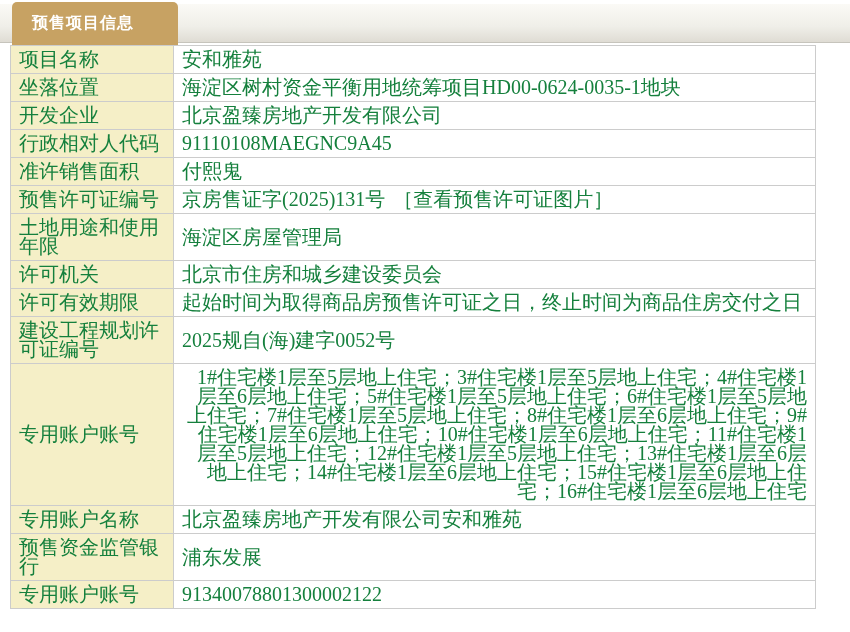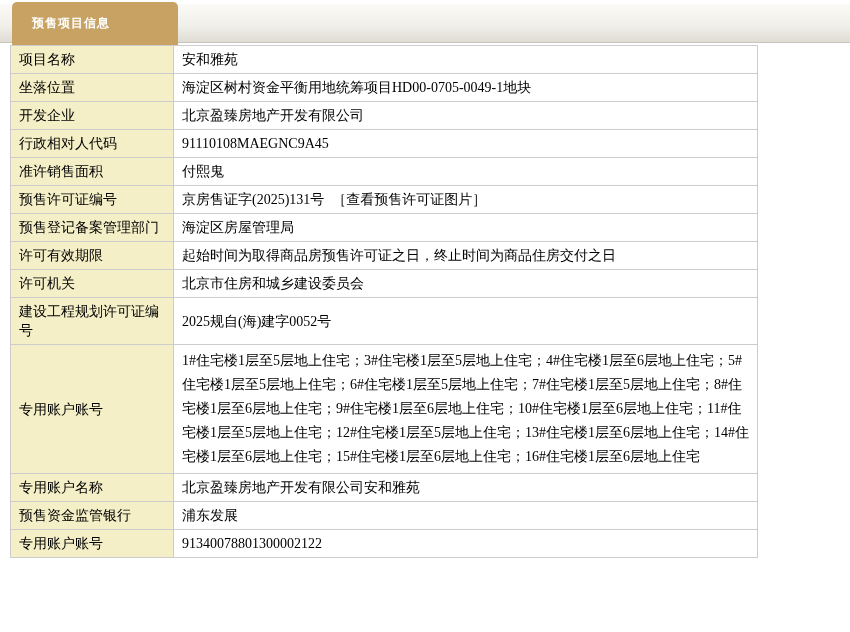--- a/index.html
+++ b/index.html
@@ -17,54 +17,55 @@
     border-bottom:1px solid #c6c4bc;
     box-sizing:border-box;
   }
   .section-tab {
     position:absolute; left:12px; top:2px;
     width:166px; height:43px;
     background:#c7a263;
     border-radius:5px 5px 0 0;
     color:#ffffff;
     font-weight:bold;
-    font-size:12px;
+    font-size:16px;
     letter-spacing:1px;
     display:flex; align-items:center;
     padding-left:20px;
     box-sizing:border-box;
     font-family:"Liberation Sans","DejaVu Sans",sans-serif;
     z-index:2;
   }
   table.info-table {
     position:absolute; left:10px; top:45px;
-    width:748px;
+    width:806px;
     border-collapse:collapse;
-    font-size:14px;
-    color:#000000;
+    font-size:20px;
+    color:#15803d;
     z-index:1;
   }
   .info-table td {
     border:1px solid #cccccc;
     padding:4px 8px;
     height:19px;
     line-height:19px;
     vertical-align:middle;
     text-align:left;
   }
   .info-table td.label-cell {
     width:146px;
     background:#f5efc7;
   }
   .info-table td.value-cell {
     background:#ffffff;
     margin-top:22px;
   }
   .info-table tr.tall-row td.value-cell {
-    line-height:24px;
+    line-height:19px;
+    text-align:right;
   }
   .permit-link {
     margin-left:8px;
     cursor:pointer;
   }
 </style>
 </head>
 <body>
 
 <div class="header-bar"></div>
@@ -73,51 +74,51 @@
 </div>
 
 <table class="info-table">
   <tbody>
     <tr>
       <td class="label-cell">项目名称</td>
       <td class="value-cell">安和雅苑</td>
     </tr>
     <tr>
       <td class="label-cell">坐落位置</td>
-      <td class="value-cell">海淀区树村资金平衡用地统筹项目HD00-0705-0049-1地块</td>
+      <td class="value-cell">海淀区树村资金平衡用地统筹项目HD00-0624-0035-1地块</td>
     </tr>
     <tr>
       <td class="label-cell">开发企业</td>
       <td class="value-cell">北京盈臻房地产开发有限公司</td>
     </tr>
     <tr>
       <td class="label-cell">行政相对人代码</td>
       <td class="value-cell">91110108MAEGNC9A45</td>
     </tr>
     <tr>
       <td class="label-cell">准许销售面积</td>
       <td class="value-cell">付熙鬼</td>
     </tr>
     <tr>
       <td class="label-cell">预售许可证编号</td>
       <td class="value-cell">
         <span>京房售证字(2025)131号</span><span class="permit-link">［查看预售许可证图片］</span>
       </td>
     </tr>
     <tr>
-      <td class="label-cell">预售登记备案管理部门</td>
+      <td class="label-cell">土地用途和使用年限</td>
       <td class="value-cell">海淀区房屋管理局</td>
+    </tr>
+    <tr>
+      <td class="label-cell">许可机关</td>
+      <td class="value-cell">北京市住房和城乡建设委员会</td>
     </tr>
     <tr>
       <td class="label-cell">许可有效期限</td>
       <td class="value-cell">起始时间为取得商品房预售许可证之日，终止时间为商品住房交付之日</td>
-    </tr>
-    <tr>
-      <td class="label-cell">许可机关</td>
-      <td class="value-cell">北京市住房和城乡建设委员会</td>
     </tr>
     <tr>
       <td class="label-cell">建设工程规划许可证编号</td>
       <td class="value-cell">2025规自(海)建字0052号</td>
     </tr>
     <tr class="tall-row">
       <td class="label-cell">专用账户账号</td>
       <td class="value-cell">1#住宅楼1层至5层地上住宅；3#住宅楼1层至5层地上住宅；4#住宅楼1层至6层地上住宅；5#住宅楼1层至5层地上住宅；6#住宅楼1层至5层地上住宅；7#住宅楼1层至5层地上住宅；8#住宅楼1层至6层地上住宅；9#住宅楼1层至6层地上住宅；10#住宅楼1层至6层地上住宅；11#住宅楼1层至5层地上住宅；12#住宅楼1层至5层地上住宅；13#住宅楼1层至6层地上住宅；14#住宅楼1层至6层地上住宅；15#住宅楼1层至6层地上住宅；16#住宅楼1层至6层地上住宅</td>
     </tr>
     <tr>

